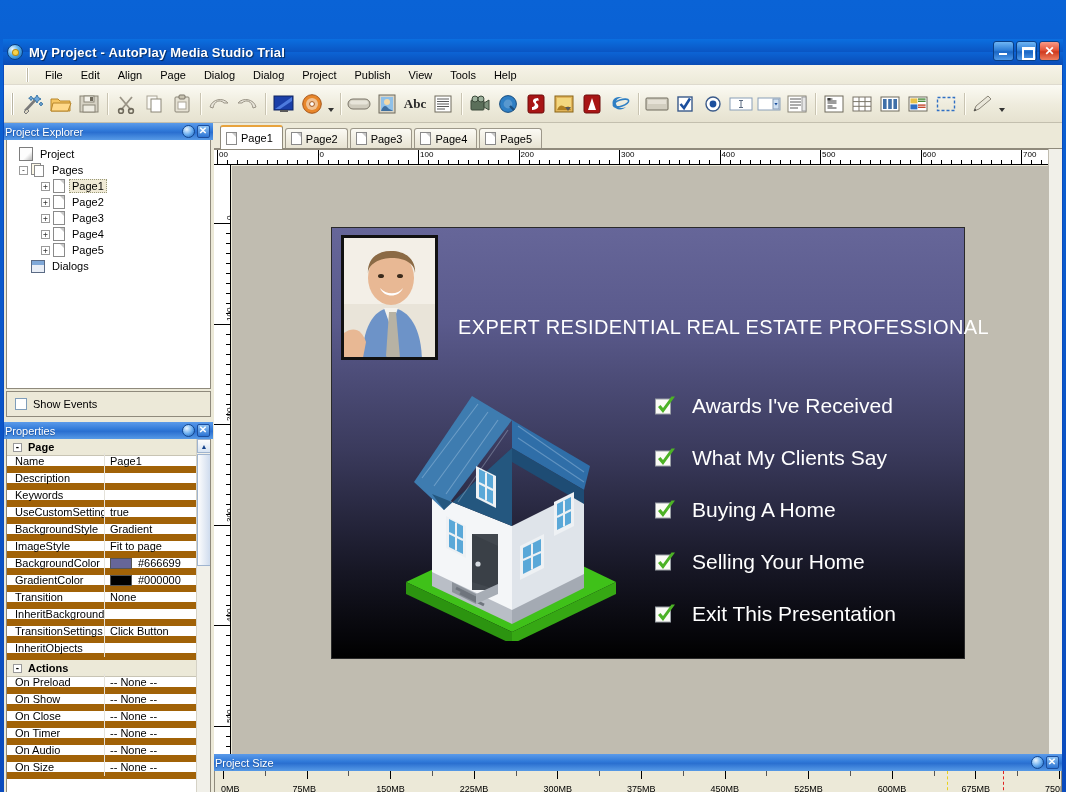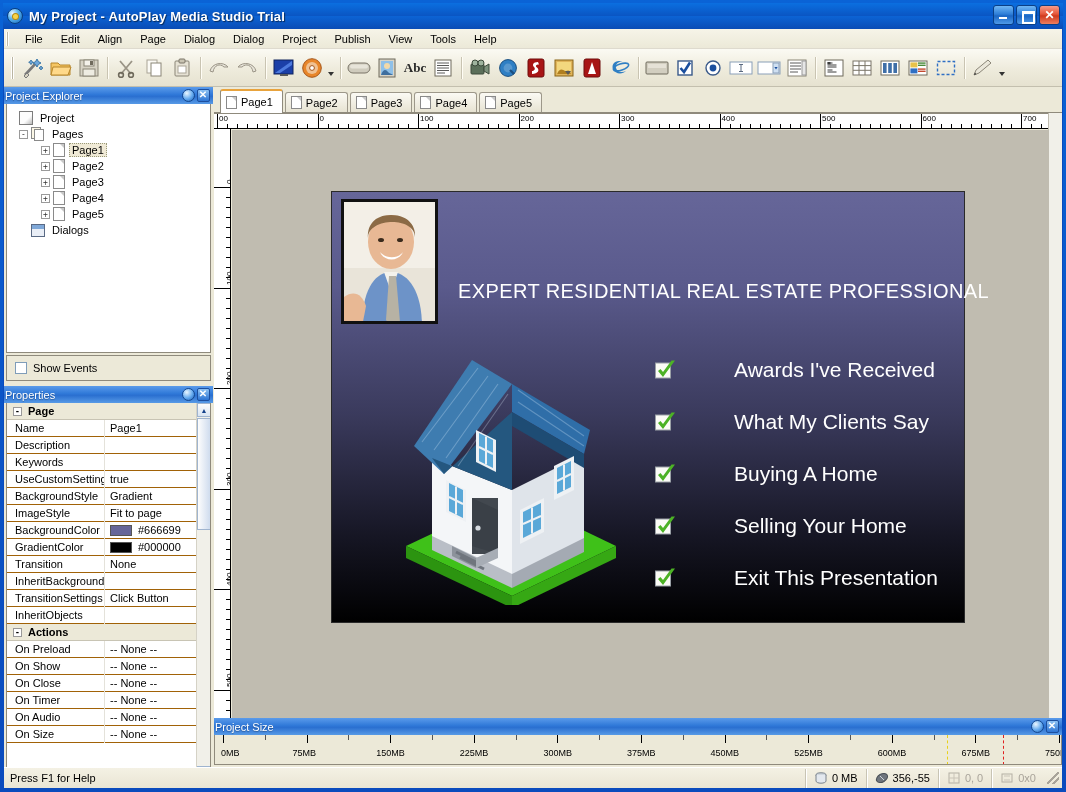--- a/index.html
+++ b/index.html
@@ -8,21 +8,21 @@
     font-family:"Liberation Sans", sans-serif; font-size:11px;
     background:#0b3fa8;
   }
   .app { position:relative; width:1066px; height:792px;
          background:linear-gradient(180deg,#0a63d6 0%,#0a55c8 50%,#0a4bbd 100%);
          padding:3px 3px 3px 3px; }
 
   
   .titlebar { height:26px; display:flex; align-items:center;
               background:linear-gradient(180deg,#0b6fe0 0%,#0a56c4 48%,#0c63d4 52%,#0a4cb5 100%);
-              padding-left:4px; position:relative; }
+              padding-left:4px; position:relative;margin-top:36px; }
   .title-ico { width:16px; height:16px; border-radius:50%;
                background:radial-gradient(circle at 32% 30%,#eaf6ff 0%,#5bb3ef 42%,#0b62b8 100%);
                border:1px solid #0a3f80; margin-right:6px; flex:0 0 auto; position:relative;}
   .title-ico:after{content:"";position:absolute;left:5px;top:5px;width:5px;height:5px;border-radius:50%;
                background:#f7d24a;box-shadow:0 0 0 1px #b98c10;}
   .title-text { color:#fff; font-size:13px; font-weight:bold;
                 text-shadow:1px 1px 1px rgba(0,0,0,.55); letter-spacing:.2px;}
   .winbtns { position:absolute; right:3px; top:2px; display:flex; gap:2px;}
   .wb { width:21px;height:20px;border:1px solid #0a3f86;border-radius:3px;
         display:flex;align-items:center;justify-content:center;color:#fff;font-size:11px;font-weight:bold;
@@ -33,21 +33,21 @@
   .wb-max:after{content:"";position:absolute;left:0;top:0;width:9px;height:8px;border:2px solid #fff;border-top-width:3px;}
   .wb-cl{font-size:12px;line-height:1;}
 
   
   .client { background:#ece9d8; height:760px; position:relative;
             border:1px solid #0a4bbd; border-top:none;}
 
   
   .menubar { height:20px; display:flex; align-items:center;
              background:linear-gradient(180deg,#f6f4e8 0%,#ece9d8 100%);
-             padding-left:2px; border-bottom:1px solid #dedace;}
+             padding-left:22px; border-bottom:1px solid #dedace;}
   .menubar .grip{width:3px;height:14px;margin-right:7px;
              background:linear-gradient(90deg,#fff 0 1px,#bdb8a5 1px 2px,#fff 2px 3px);}
   .mi { padding:2px 9px; font-size:11px; color:#000; }
 
   
   .toolbar { height:38px; display:flex; align-items:center;
              background:linear-gradient(180deg,#fbfaf3 0%,#eeebdc 55%,#e6e2d0 100%);
              border-bottom:1px solid #c3bfae; padding-left:6px; }
   .tgrip{width:3px;height:22px;margin:0 5px 0 1px;
          background:linear-gradient(90deg,#fff 0 1px,#b9b4a1 1px 2px,#fff 2px 3px);}
@@ -91,21 +91,21 @@
   .ico-dlg{width:14px;height:13px;margin-right:4px;flex:0 0 auto;border:1px solid #5a6a84;
            background:linear-gradient(180deg,#7fa8d8 0 4px,#e9eef6 4px 100%);}
 
   .showev{height:26px;margin:2px 2px 0;display:flex;align-items:center;padding-left:8px;
           background:#ece9d8;border:1px solid #8f8a7c;}
   .cbx{width:12px;height:12px;border:1px solid #7f9db9;background:#fff;margin-right:6px;flex:0 0 auto;}
 
   .props-wrap{margin-top:5px;}
   .props{margin:0 2px;background:#fff;border:1px solid #8f8a7c;border-top:none;
          height:378px;overflow:hidden;position:relative;}
-  .prow{display:flex;height:17px;border-bottom:1px solid #a16207;font-size:11px;align-items:center;}
+  .prow{display:flex;height:17px;border-bottom:7px solid #a16207;font-size:11px;align-items:center;}
   .prow.group{background:#ece9d8;font-weight:bold;border-bottom:1px solid #c8c4b4;}
   .pexp{width:9px;height:9px;border:1px solid #9a9a9a;background:#fff;font-size:8px;line-height:7px;
         text-align:center;margin:0 4px 0 6px;flex:0 0 auto;font-family:"DejaVu Sans Mono",monospace;}
   .pname{width:98px;padding-left:8px;overflow:hidden;white-space:nowrap;
          border-right:1px solid #e4e2da;height:17px;line-height:17px;flex:0 0 auto;}
   .group .pname{border-right:none;width:auto;padding-left:2px;}
   .pval{flex:1;padding-left:5px;overflow:hidden;white-space:nowrap;height:17px;line-height:17px;
         display:flex;align-items:center;}
   .swatch{width:22px;height:11px;border:1px solid #555;margin-right:6px;flex:0 0 auto;}
   .pscroll{position:absolute;right:0;top:0;width:14px;bottom:0;background:#f1f0e9;border-left:1px solid #d5d2c6;}
@@ -141,21 +141,21 @@
         box-shadow:0 0 0 1px #2a2a2a;}
   .hdr{position:absolute;left:0;top:0;width:100%;height:148px;}
   .photo{position:absolute;left:9px;top:7px;width:97px;height:125px;border:3px solid #111;
          background:#d8d3c8;overflow:hidden;}
   .nm{position:absolute;left:126px;top:14px;color:#fff;font-size:62px;line-height:62px;
       letter-spacing:5px;font-family:"Liberation Sans",sans-serif;font-weight:normal;white-space:nowrap;}
   .sub{position:absolute;left:126px;top:88px;color:#fff;font-size:20px;letter-spacing:.4px;white-space:nowrap;}
   .menu-list{position:absolute;left:322px;top:152px;}
   .mrow{display:flex;align-items:center;height:52px;}
   .chk{width:22px;height:22px;margin-right:16px;flex:0 0 auto;position:relative;}
-  .mtxt{color:#fff;font-size:21px;white-space:nowrap;margin-left:42px;}
+  .mtxt{color:#fff;font-size:21px;white-space:nowrap;}
   .house{position:absolute;left:62px;top:158px;width:230px;height:255px;}
 
   .vsb{position:absolute;right:0;top:26px;width:14px;bottom:0;background:#f1f0e9;border-left:1px solid #c0bcb0;}
 
   
   .botdock{position:absolute;left:210px;right:0;bottom:22px;height:48px;background:#ece9d8;}
   .sizeruler{height:30px;background:#ece9d8;border:1px solid #8f8a7c;border-top:none;position:relative;overflow:hidden;}
   .stick{position:absolute;top:0;width:1px;height:8px;background:#000;}
   .stick.minor{height:5px;top:0;background:#555;}
   .slabel{position:absolute;top:13px;font-size:9px;color:#000;}

